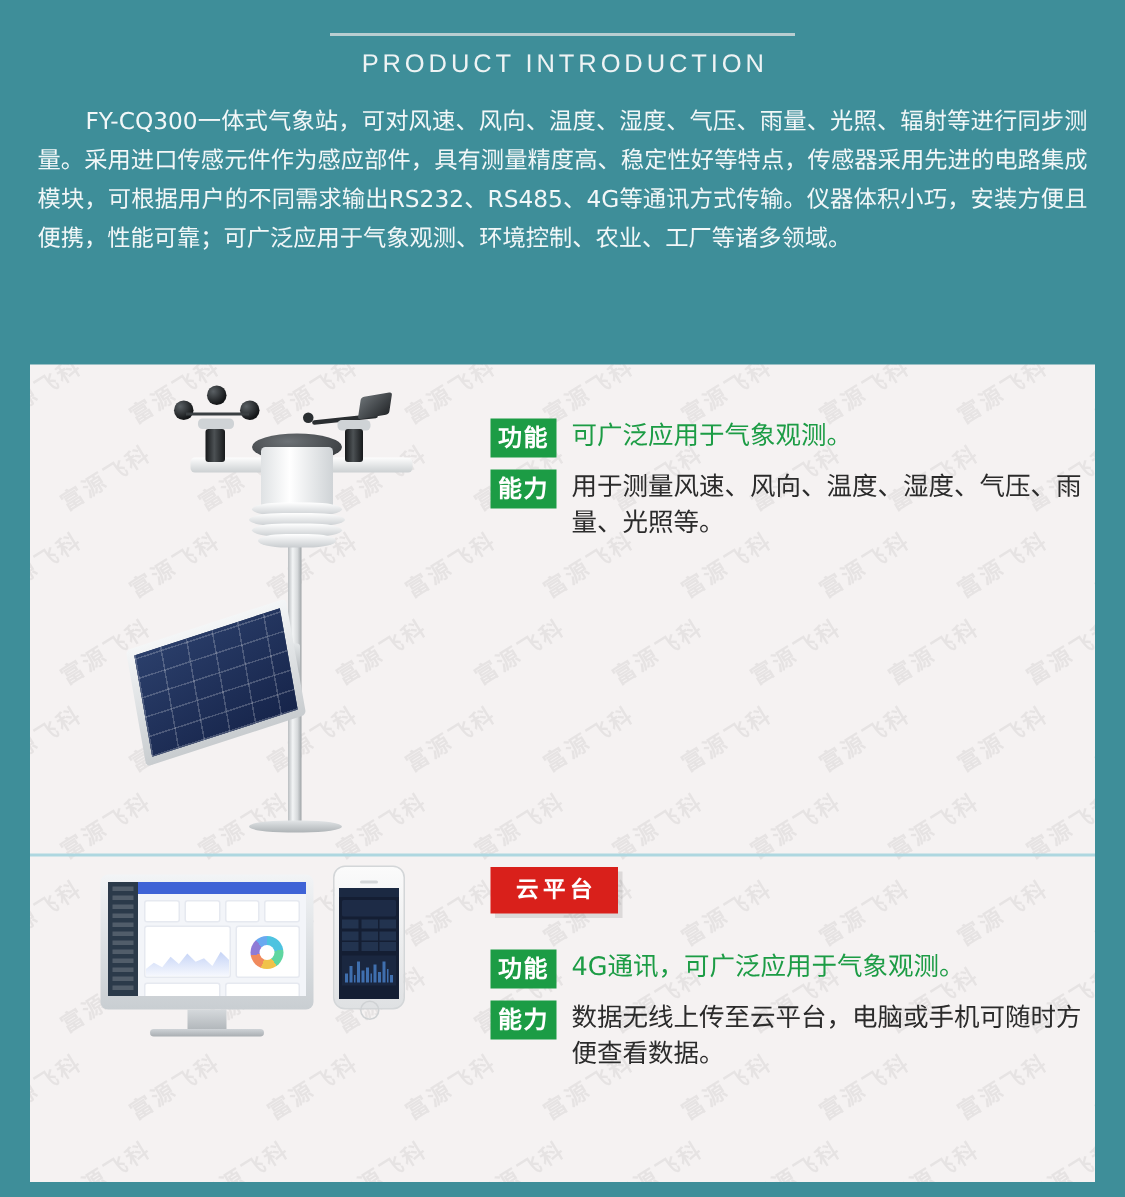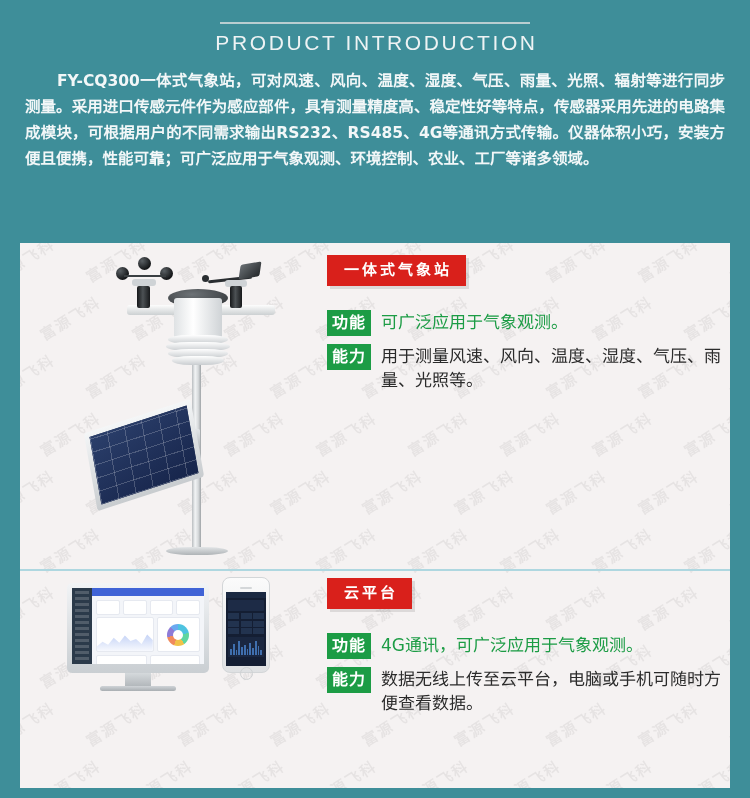--- a/index.html
+++ b/index.html
@@ -33,39 +33,39 @@
   }
   .header-rule {
     width: 310px;
     height: 2px;
     background: #cfd9da;
     margin: 6px auto 0 auto;
     opacity: .85;
   }
   .header-sub {
     margin-top: 8px;
-    font-size: 21px;
+    font-size: 17px;
     line-height: 22px;
     letter-spacing: 2.6px;
     color: #eef3f4;
     font-family: "Liberation Sans", sans-serif;
     text-indent: 3px;
   }
 
   
   .intro {
     width: 700px;
     margin: 14px auto 0 auto;
     color: #f2f7f8;
     font-size: 15.5px;
     line-height: 26px;
     text-align: justify;
     font-family: "DejaVu Sans", "Liberation Sans", sans-serif;
   }
-  .intro p { margin: 0; text-indent: 32px; font-weight: bold; }
+  .intro p { margin: 0; text-indent: 32px; }
 
   
   .card {
     position: absolute;
     left: 20px;
     top: 243px;
     width: 710px;
     height: 545px;
     background: #f5f2f2;
     overflow: hidden;
@@ -465,21 +465,20 @@
 
       <div class="solar-bracket"></div>
       <div class="solar">
         <div class="solar-frame">
           <div class="solar-cells"></div>
         </div>
       </div>
     </div>
 
     <div class="textcol" style="top:12px;">
-      <div class="badge-red">一体式气象站</div>
 
       <div class="rowset">
         <div class="featrow">
           <span class="badge-green">功能</span>
           <span class="feat-text green">可广泛应用于气象观测。</span>
         </div>
         <div class="featrow">
           <span class="badge-green">能力</span>
           <span class="feat-text dark">
             <span>用于测量风速、风向、温度、湿度、气压、雨量、光照等。</span>

